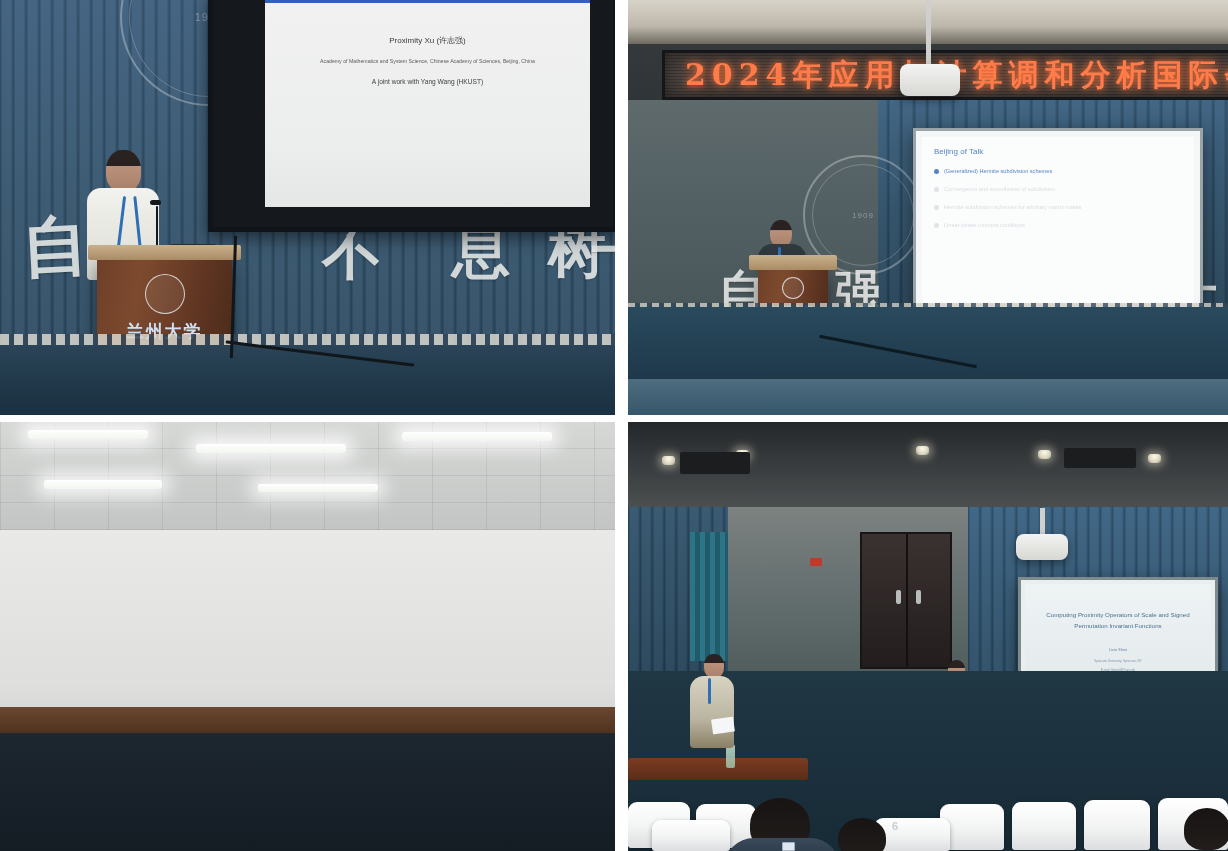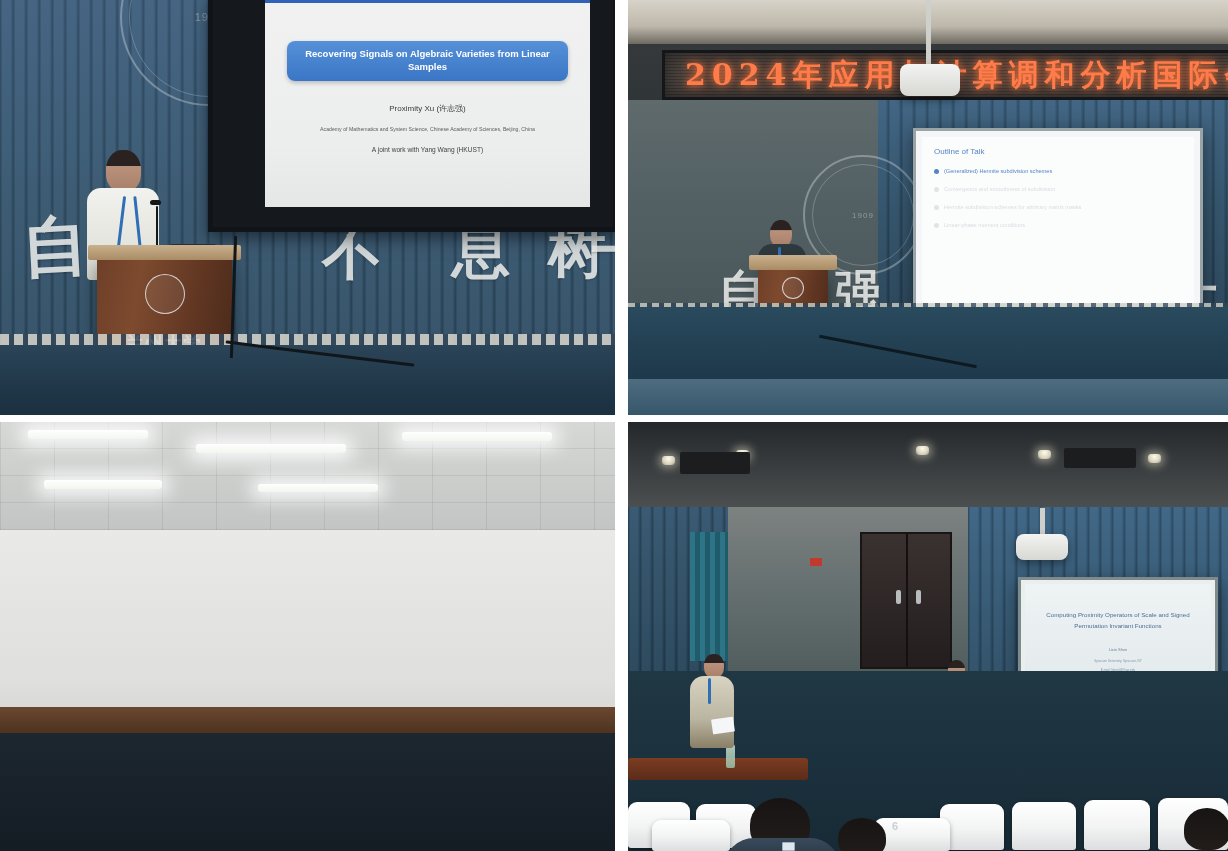--- a/index.html
+++ b/index.html
@@ -114,21 +114,21 @@
   }
   .podium-logo {
     position:absolute; left:50%; transform: translateX(-50%); top: 16px;
     width: 40px; height: 40px; border-radius:50%;
     border: 1.5px solid rgba(232,238,245,.8);
     background: rgba(255,255,255,.07);
   }
   .podium-cn {
     position:absolute; left:50%; transform: translateX(-50%); top: 62px;
     color:#cfe2f5; font-family:"DejaVu Serif", serif; font-weight:700;
-    font-size: 17px; letter-spacing:2px; white-space:nowrap;margin-top:12px;
+    font-size: 17px; letter-spacing:2px; white-space:nowrap;
   }
   .podium-en {
     position:absolute; left:50%; transform: translateX(-50%); top: 86px;
     color:#b9cfe6; font-size: 6.5px; letter-spacing:1.4px; white-space:nowrap;
   }
   .tl-podium { left: 97px; top: 258px; width: 135px; height: 108px; }
 
   
   .person-head {
     position:absolute; border-radius: 46% 46% 42% 42%;
@@ -351,21 +351,20 @@
     </div>
 
     <span class="calli tl-c1">自</span>
     <span class="calli tl-c3">不</span>
     <span class="calli tl-c4">息</span>
     <span class="calli tl-c5">树</span>
     <span class="calli" style="left:590px;top:222px;font-size:58px">一</span>
 
     <div class="tl-screen-frame">
       <div class="tl-slide">
-        <div class="slide-titlebar">Recovering Signals on Algebraic Varieties from Linear Samples</div>
         <div class="slide-author">Proximity Xu (许志强)</div>
         <div class="slide-affil">Academy of Mathematics and System Science, Chinese Academy of Sciences, Beijing, China</div>
         <div class="slide-joint">A joint work with Yang Wang (HKUST)</div>
       </div>
     </div>
 
     <div class="person-head tl-head"></div>
     <div class="person-body tl-body"></div>
     <div class="lanyard" style="left:120px;top:196px;height:52px;transform:rotate(7deg)"></div>
     <div class="lanyard" style="left:136px;top:196px;height:52px;transform:rotate(-6deg)"></div>
@@ -408,21 +407,21 @@
     <span class="calli tr-c3">不</span>
     <span class="calli tr-c4">息</span>
     <span class="calli tr-c5">独</span>
     <span class="calli tr-c6">一</span>
 
     <div class="projector-rod" style="left:298px;top:0;height:72px"></div>
     <div class="projector-box" style="left:272px;top:64px;width:60px;height:32px"></div>
 
     <div class="proj-screen" style="left:285px;top:128px;width:290px;height:185px">
       <div class="outline-slide">
-        <div class="outline-title">Outline of Talk</div>
+        <div class="outline-title">Beijing of Talk</div>
         <div class="outline-item">
           <span class="outline-dot"></span>
           <span class="outline-text">(Generalized) Hermite subdivision schemes</span>
         </div>
         <div class="outline-item dim">
           <span class="outline-dot"></span>
           <span class="outline-text">Convergence and smoothness of subdivision</span>
         </div>
         <div class="outline-item dim">
           <span class="outline-dot"></span>

